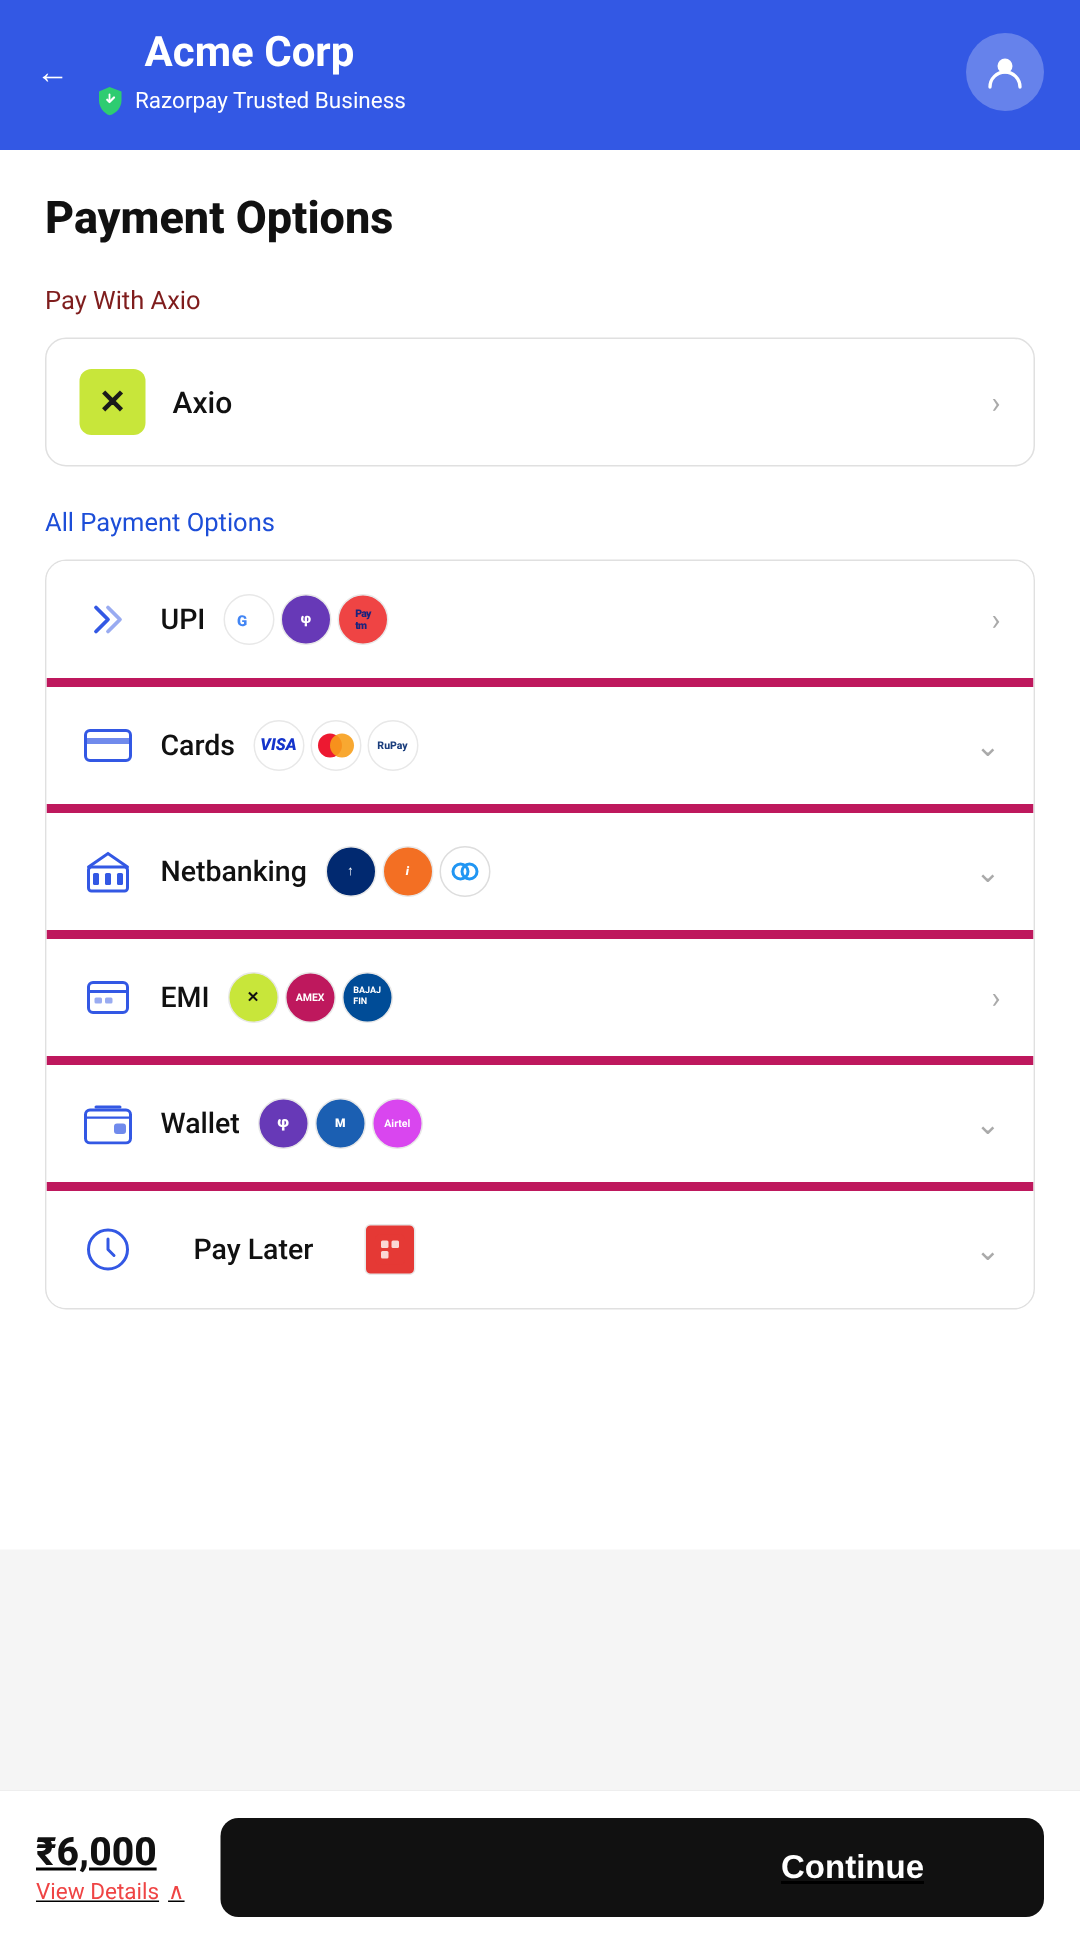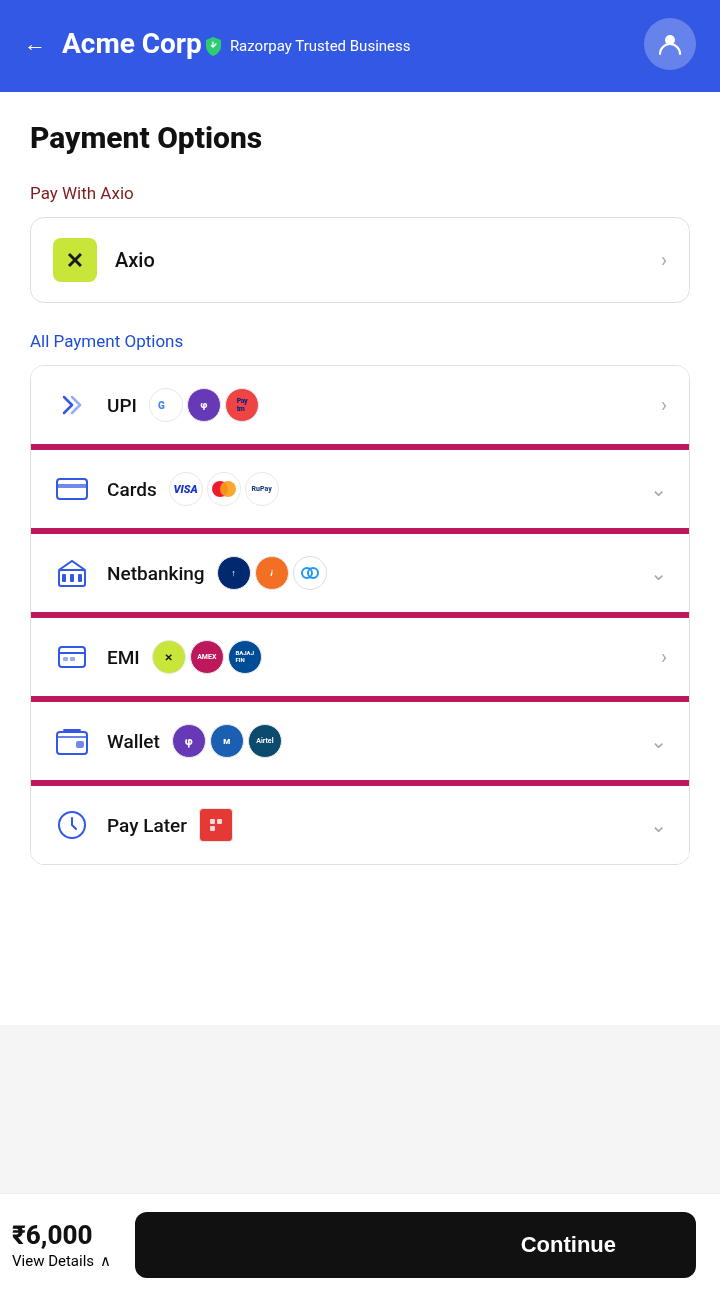--- a/index.html
+++ b/index.html
@@ -28,21 +28,21 @@
     .back-btn {
       color: white;
       font-size: 22px;
       cursor: pointer;
       background: none;
       border: none;
       line-height: 1;
     }
     .header-title-block {
       display: flex;
-      flex-direction: row;
+      flex-direction: column;
       align-items: center;
     }
     .header-title {
       color: white;
       font-size: 28px;
       font-weight: 700;
       line-height: 1.2;
     }
     .header-subtitle {
       display: flex;
@@ -148,20 +148,21 @@
     .payment-row {
       display: flex;
       align-items: center;
       padding: 20px 22px;
       border-bottom: 6px solid #be185d;
       cursor: pointer;
       background: white;
     }
     .payment-row:last-child {
       border-bottom: none;
+      gap: 22px;
     }
 
     .payment-icon {
       width: 38px;
       height: 38px;
       display: flex;
       align-items: center;
       justify-content: center;
       margin-right: 16px;
       flex-shrink: 0;
@@ -201,41 +202,42 @@
       flex-shrink: 0;
     }
 
     
     .footer {
       position: fixed;
       bottom: 0;
       left: 0;
       width: 720px;
       background: white;
-      padding: 18px 24px 24px 12px;
+      padding: 18px 24px 24px 24px;
       display: flex;
       align-items: center;
       justify-content: space-between;
       border-top: 1px solid #eee;
+      text-decoration: underline;
     }
     .footer-amount-block {
       display: flex;
       flex-direction: column;
     }
     .footer-amount {
       font-size: 26px;
       font-weight: 800;
       color: #111;
     }
     .footer-view-details {
       display: flex;
       align-items: center;
       gap: 6px;
       font-size: 15px;
-      color: #000000;
+      color: #ef4444;
       cursor: pointer;
       margin-top: 2px;
     }
     .continue-btn {
       background: #111;
       color: white;
       font-size: 22px;
       font-weight: 700;
       border: none;
       border-radius: 12px;
@@ -431,21 +433,21 @@
         </svg>
       </div>
       <span class="payment-name">Wallet</span>
       <div class="payment-logos">
         <div class="logo-badge w-phonepe">
           <span style="font-size:10px;font-weight:900;color:white;">φ</span>
         </div>
         <div class="logo-badge" style="background:#1b5fb2;">
           <span style="font-size:8px;font-weight:900;color:white;">M</span>
         </div>
-        <div class="logo-badge" style="background:#0c4a6e;">
+        <div class="logo-badge" style="background:#d946ef;">
           <span style="font-size:7px;font-weight:700;color:white;">Airtel</span>
         </div>
       </div>
       <span class="chevron-down">⌄</span>
     </div>
 
     <div class="payment-row">
       <div class="payment-icon">
         <svg width="32" height="32" viewBox="0 0 32 32" fill="none">
           <circle cx="16" cy="16" r="13" stroke="#3358e4" stroke-width="2"></circle>

